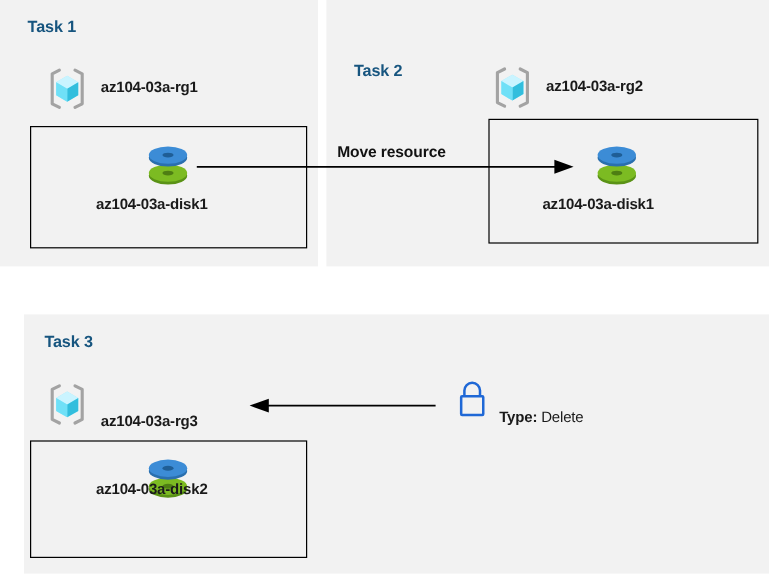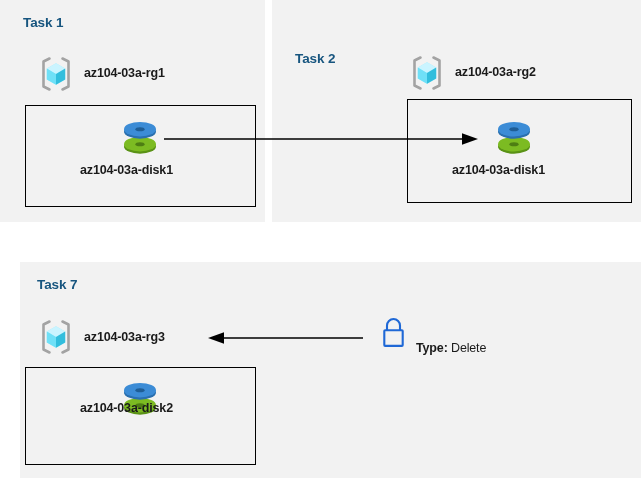--- a/index.html
+++ b/index.html
@@ -138,36 +138,37 @@
       <ellipse cx="22" cy="15.2" rx="16" ry="7.2" fill="#3c8cd6"></ellipse>
       <ellipse cx="22" cy="15.2" rx="4.6" ry="2" fill="#1f5e96"></ellipse>
     </svg>
   </div>
   <div class="node-label" style="left:452px; top:163px;">az104-03a-disk1</div>
 
   <svg class="arrow" style="left:160px; top:128px;" width="320" height="22" viewBox="0 0 320 22" xmlns="http://www.w3.org/2000/svg">
     <line x1="4" y1="11" x2="305" y2="11" stroke="#000000" stroke-width="1.5"></line>
     <polygon points="318,11 302,5.2 302,16.8" fill="#000000"></polygon>
   </svg>
+  <div class="edge-label" style="left:281px; top:119px;">Move resource</div>
 
   <div class="panel" style="left:20px; top:262px; width:621px; height:216px;"></div>
 
-  <div class="panel-title" style="left:37px; top:277px;">Task 7</div>
+  <div class="panel-title" style="left:37px; top:277px;">Task 3</div>
 
   <div class="icon" style="left:37px; top:318px; width:38px; height:38px;">
     <svg width="38" height="38" viewBox="0 0 38 38" xmlns="http://www.w3.org/2000/svg">
       <path d="M12.5 3.5 L6.5 6.5 L6.5 31.5 L12.5 34.5" fill="none" stroke="#a3a3a3" stroke-width="2.6" stroke-linecap="round" stroke-linejoin="round"></path>
       <path d="M25.5 3.5 L31.5 6.5 L31.5 31.5 L25.5 34.5" fill="none" stroke="#a3a3a3" stroke-width="2.6" stroke-linecap="round" stroke-linejoin="round"></path>
       <polygon points="19,8.2 28.2,13.6 28.2,24.4 19,29.8 9.8,24.4 9.8,13.6" fill="#9cedff"></polygon>
       <polygon points="19,8.2 28.2,13.6 19,19 9.8,13.6" fill="#caf4ff"></polygon>
       <polygon points="19,19 28.2,13.6 28.2,24.4 19,29.8" fill="#32bedd"></polygon>
       <polygon points="19,19 9.8,13.6 9.8,24.4 19,29.8" fill="#6fe0f7"></polygon>
     </svg>
   </div>
-  <div class="node-label" style="left:84px; top:330px;">az104-03a-rg3</div>
+  <div class="node-label" style="left:84px; top:344px;">az104-03a-rg3</div>
 
   <svg class="arrow" style="left:205px; top:328px;" width="160" height="20" viewBox="0 0 160 20" xmlns="http://www.w3.org/2000/svg">
     <line x1="17" y1="10" x2="158" y2="10" stroke="#000000" stroke-width="1.5"></line>
     <polygon points="3,10 19,4.2 19,15.8" fill="#000000"></polygon>
   </svg>
 
   <div class="icon" style="left:379px; top:315px; width:29px; height:34px;">
     <svg width="29" height="34" viewBox="0 0 29 34" xmlns="http://www.w3.org/2000/svg">
       <path d="M8 15.5 V10.5 a6.5 6.5 0 0 1 13 0 V15.5" fill="none" stroke="#1f68d6" stroke-width="2.1"></path>
       <rect x="5.3" y="15.3" width="18.4" height="15.6" rx="0.8" ry="0.8" fill="none" stroke="#1f68d6" stroke-width="2.1"></rect>

